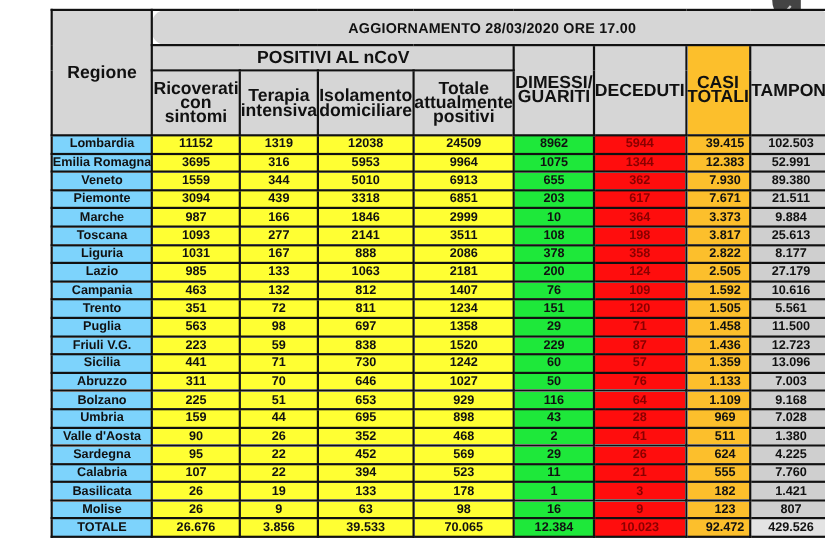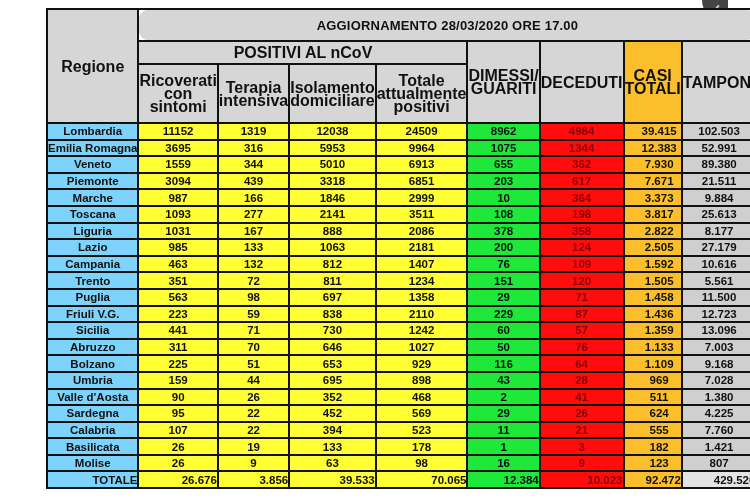--- a/index.html
+++ b/index.html
@@ -14,21 +14,21 @@
   th.pos { height:21px; }
   th.sub { height:57px; white-space:normal; }
   th.casi { background:#fcbf2c; }
   td { font-size:11.5px; height:14.6px; line-height:14px; }
   td.reg { background:#7dd3fc; }
   td.y { background:#ffff33; }
   td.g { background:#1ee83a; }
   td.r { background:#ff0d0d; color:#8a0000; }
   td.o { background:#fcbf2c;padding-left:13px; }
   td.t { background:#cfcfcf; }
-  tr.total td { height:15px;text-align:right; }
+  tr.total td { height:15px; }
   tr.total td.t { background:#e3e3e3; }
   .corner { position:absolute; left:702px; top:0px; width:26px; height:22px;
             background:#444; border-bottom-left-radius:22px; }
   .corner::after { content:""; position:absolute; left:12px; top:4px; width:2px; height:12px;
                    background:#ccc; transform:rotate(40deg); }
 </style>
 </head>
 <body>
 
 <div class="corner"></div>
@@ -66,21 +66,21 @@
       </tr>
     </thead>
     <tbody id="tbody">
         <tr>
     <td class="reg">Lombardia</td>
     <td class="y">11152</td>
     <td class="y">1319</td>
     <td class="y">12038</td>
     <td class="y">24509</td>
     <td class="g">8962</td>
-    <td class="r">4984</td>
+    <td class="r">5944</td>
     <td class="o">39.415</td>
     <td class="t">102.503</td>
   </tr>
         <tr>
     <td class="reg">Emilia Romagna</td>
     <td class="y">3695</td>
     <td class="y">316</td>
     <td class="y">5953</td>
     <td class="y">9964</td>
     <td class="g">1075</td>
@@ -185,21 +185,21 @@
     <td class="g">29</td>
     <td class="r">71</td>
     <td class="o">1.458</td>
     <td class="t">11.500</td>
   </tr>
         <tr>
     <td class="reg">Friuli V.G.</td>
     <td class="y">223</td>
     <td class="y">59</td>
     <td class="y">838</td>
-    <td class="y">2110</td>
+    <td class="y">1520</td>
     <td class="g">229</td>
     <td class="r">87</td>
     <td class="o">1.436</td>
     <td class="t">12.723</td>
   </tr>
         <tr>
     <td class="reg">Sicilia</td>
     <td class="y">441</td>
     <td class="y">71</td>
     <td class="y">730</td>

